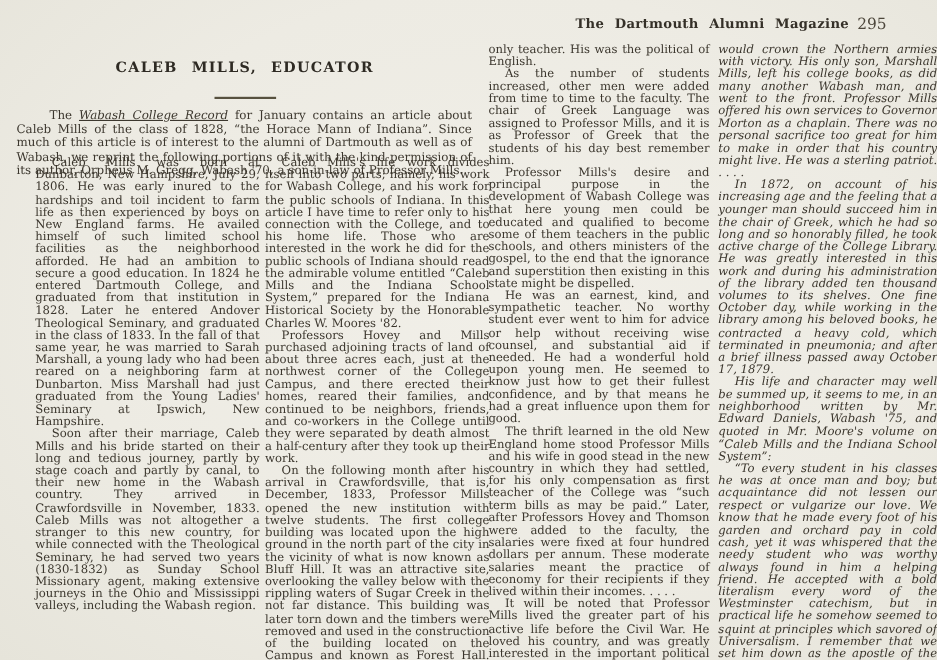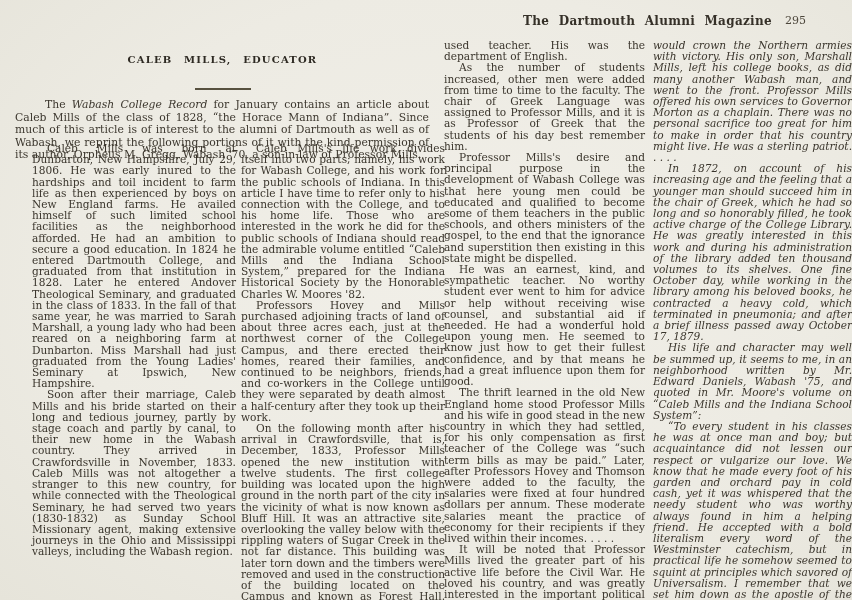--- a/index.html
+++ b/index.html
@@ -30,30 +30,30 @@
     font-size: 12px;
     font-weight: bold;
     color: #353028;
     word-spacing: 5px;
     letter-spacing: 0.3px;
   }
   .page-number {
     position: absolute;
     top: 0;
     right: 46px;
-    font-size: 11px;
+    font-size: 14px;
     color: #4c463b;
   }
   .article-title {
     position: absolute;
     top: 54px;
     left: 14px;
     width: 417px;
     text-align: center;
-    font-size: 10px;
+    font-size: 13px;
     font-weight: bold;
     color: #2e2a23;
     letter-spacing: 1.2px;
     word-spacing: 7px;
   }
   .title-rule {
     position: absolute;
     top: 88px;
     left: 195px;
     width: 56px;
@@ -64,21 +64,21 @@
     position: absolute;
     top: 99px;
     left: 15px;
     width: 414px;
     font-size: 10.8px;
     line-height: 12.5px;
     text-align: justify;
     text-indent: 30px;
     color: #3c372e;
   }
-  .intro .ital { font-style: italic; }
+  .intro .ital { font-style: italic; text-decoration: underline; }
   .col {
     position: absolute;
     text-align: justify;
     font-size: 10.6px;
     line-height: 11.2px;
     color: #3a352c;
   }
   .col-1 { left: 32px;  top: 143px; width: 204px; height: 412px; }
   .col-2 { left: 227px; top: 143px; width: 204px; height: 412px; margin-left: 14px; }
   .col-3 { left: 444px; top: 40px;  width: 201px; height: 490px; }
@@ -109,21 +109,21 @@
       <p class="para">Soon after their marriage, Caleb Mills and his bride started on their long and tedious journey, partly by stage coach and partly by canal, to their new home in the Wabash country. They arrived in Crawfordsville in November, 1833. Caleb Mills was not altogether a stranger to this new country, for while connected with the Theological Seminary, he had served two years (1830-1832) as Sunday School Missionary agent, making extensive journeys in the Ohio and Mississippi valleys, including the Wabash region.</p>
     </div>
 
   <div class="col col-2">
       <p class="para">Caleb Mills's life work divides itself into two parts; namely, his work for Wabash College, and his work for the public schools of Indiana. In this article I have time to refer only to his connection with the College, and to his home life. Those who are interested in the work he did for the public schools of Indiana should read the admirable volume entitled “Caleb Mills and the Indiana School System,” prepared for the Indiana Historical Society by the Honorable Charles W. Moores '82.</p>
       <p class="para">Professors Hovey and Mills purchased adjoining tracts of land of about three acres each, just at the northwest corner of the College Campus, and there erected their homes, reared their families, and continued to be neighbors, friends, and co-workers in the College until they were separated by death almost a half-century after they took up their work.</p>
       <p class="para">On the following month after his arrival in Crawfordsville, that is, December, 1833, Professor Mills opened the new institution with twelve students. The first college building was located upon the high ground in the north part of the city in the vicinity of what is now known as Bluff Hill. It was an attractive site, overlooking the valley below with the rippling waters of Sugar Creek in the not far distance. This building was later torn down and the timbers were removed and used in the construction of the building located on the Campus and known as Forest Hall. Professor Mills was not only the first teacher at Wabash, but for a time the</p>
     </div>
 
   <div class="col col-3">
-      <p class="para no-indent">used teacher. His was the department of English.</p>
+      <p class="para no-indent">only teacher. His was the political of English.</p>
       <p class="para">As the number of students increased, other men were added from time to time to the faculty. The chair of Greek Language was assigned to Professor Mills, and it is as Professor of Greek that the students of his day best remember him.</p>
       <p class="para">Professor Mills's desire and principal purpose in the development of Wabash College was that here young men could be educated and qualified to become some of them teachers in the public schools, and others ministers of the gospel, to the end that the ignorance and superstition then existing in this state might be dispelled.</p>
       <p class="para">He was an earnest, kind, and sympathetic teacher. No worthy student ever went to him for advice or help without receiving wise counsel, and substantial aid if needed. He had a wonderful hold upon young men. He seemed to know just how to get their fullest confidence, and by that means he had a great influence upon them for good.</p>
       <p class="para">The thrift learned in the old New England home stood Professor Mills and his wife in good stead in the new country in which they had settled, for his only compensation as first teacher of the College was “such term bills as may be paid.” Later, after Professors Hovey and Thomson were added to the faculty, the salaries were fixed at four hundred dollars per annum. These moderate salaries meant the practice of economy for their recipients if they lived within their incomes. . . . .</p>
       <p class="para">It will be noted that Professor Mills lived the greater part of his active life before the Civil War. He loved his country, and was greatly interested in the important political discussions of the day. He hated the institution of slavery. After the fury of fraternal strife broke upon the country, he rarely conducted chapel exercises without fervently praying that the Union might be preserved and that the God of battles</p>
     </div>
 
   <div class="col col-4">
       <p class="para no-indent">would crown the Northern armies with victory. His only son, Marshall Mills, left his college books, as did many another Wabash man, and went to the front. Professor Mills offered his own services to Governor Morton as a chaplain. There was no personal sacrifice too great for him to make in order that his country might live. He was a sterling patriot. . . . .</p>
       <p class="para">In 1872, on account of his increasing age and the feeling that a younger man should succeed him in the chair of Greek, which he had so long and so honorably filled, he took active charge of the College Library. He was greatly interested in this work and during his administration of the library added ten thousand volumes to its shelves. One fine October day, while working in the library among his beloved books, he contracted a heavy cold, which terminated in pneumonia; and after a brief illness passed away October 17, 1879.</p>

